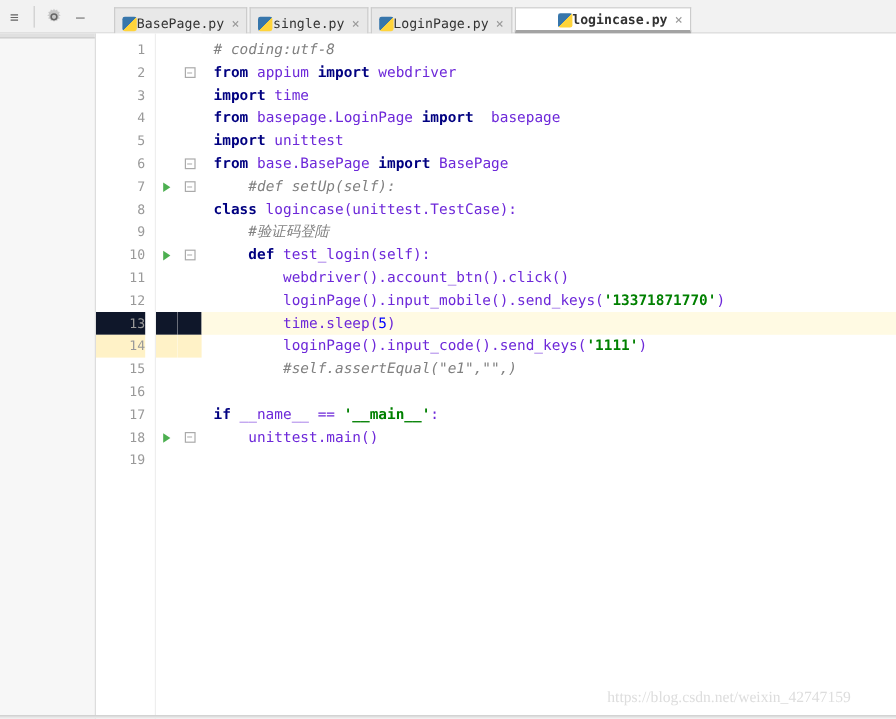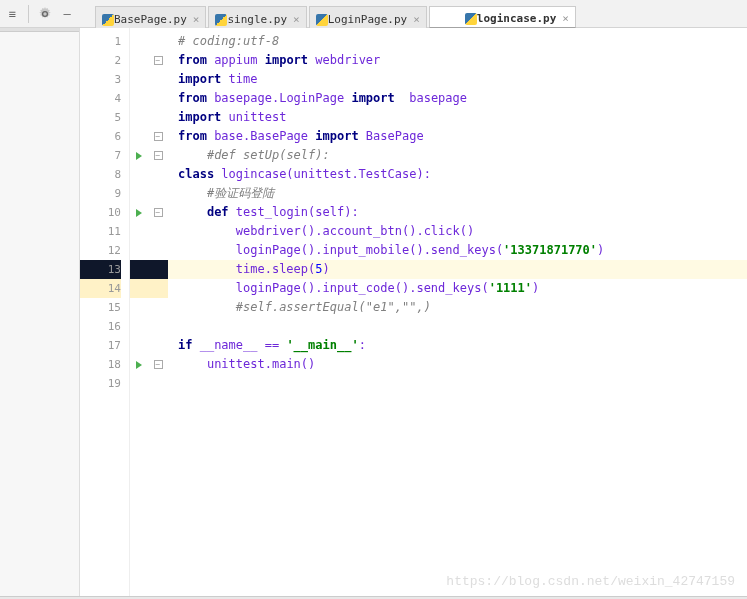--- a/index.html
+++ b/index.html
@@ -3,21 +3,21 @@
 <meta charset="utf-8">
 <style>
 * { margin: 0; padding: 0; box-sizing: border-box; }
 body { font-family: "Consolas", "Monaco", monospace; font-size: 12px; background: #fff; color: #333; width: 747px; height: 599px; overflow: hidden; position: relative; }
 .toolbar { height: 28px; background: #f2f2f2; border-bottom: 1px solid #d4d4d4; display: flex; align-items: center; padding: 0 4px; }
 .toolbar-left { display: flex; align-items: center; gap: 6px; }
 .toolbar-icon { width: 16px; height: 16px; display: flex; align-items: center; justify-content: center; color: #666; cursor: pointer; }
 .toolbar-sep { width: 1px; height: 18px; background: #ccc; margin: 0 2px; }
 .tabs-row { display: flex; align-items: center; margin-left: 20px; height: 24px; }
 .tab { display: flex; align-items: flex-end; padding: 2px 6px; margin-right: 2px; background: #e8e8e8; border: 1px solid #ccc; border-bottom: none; cursor: pointer; height: 22px; position: relative; top: 3px; }
-.tab.active { background: #fff; border-bottom: 1px solid #a3a3a3; padding-left: 35px; }
+.tab.active { background: #fff; border-bottom: 3px solid #a3a3a3; padding-left: 35px; }
 .tab-label { font-size: 11px; color: #333; }
 .tab.active .tab-label { font-weight: bold; }
 .tab-close { margin-left: 6px; color: #999; font-size: 11px; cursor: pointer; }
 .py-icon { display: inline-block; width: 12px; height: 12px; background: linear-gradient(135deg, #3776ab 50%, #ffd43b 50%); border-radius: 2px; }
 .main-area { display: flex; height: calc(100% - 28px); }
 .left-panel { width: 80px; background: #f7f7f7; border-right: 1px solid #ddd; }
 .left-sep { height: 4px; background: #e0e0e0; border-bottom: 1px solid #ccc; }
 .editor { flex: 1; display: flex; background: #fff; position: relative; }
 .gutter { width: 50px; background: #fff; text-align: right; padding-right: 8px; color: #999; font-size: 11px; line-height: 19px; padding-top: 4px; border-right: 1px solid #eee; }
 .gutter-line { height: 19px; }
@@ -33,21 +33,21 @@
 .code-line { height: 19px; white-space: pre; }
 .hl-yel { background: #fffae3; margin-left: -10px; padding-left: 10px; }
 .hl-cur { background: #fff2c7; margin-left: -10px; padding-left: 10px; }
 .cm { color: #808080; font-style: italic; }
 .kw { color: #000080; font-weight: bold; }
 .str { color: #008000; font-weight: bold; }
 .num { color: #0000ff; }
 .id { color: #6d28d9; }
 .highlight-paren { background: #a6d2ff; padding: 0 1px; }
 .cursor { display: inline-block; width: 1px; height: 14px; background: #000; vertical-align: middle; }
-.watermark { position: absolute; bottom: 10px; right: 12px; color: #ddd; font-size: 13px; font-family: Liberation Mono, monospace; }
+.watermark { position: absolute; bottom: 10px; right: 38px; color: #ddd; font-size: 13px; font-family: Liberation Serif, serif; }
 .bottom-border { position: absolute; bottom: 0; left: 0; right: 0; height: 3px; background: #e8e8e8; border-top: 1px solid #ccc; }
 </style>
 </head>
 <body>
 
 <div class="toolbar">
   <div class="toolbar-left">
     <span class="toolbar-icon">≡</span>
     <span class="toolbar-sep"></span>
     <span class="toolbar-icon">

